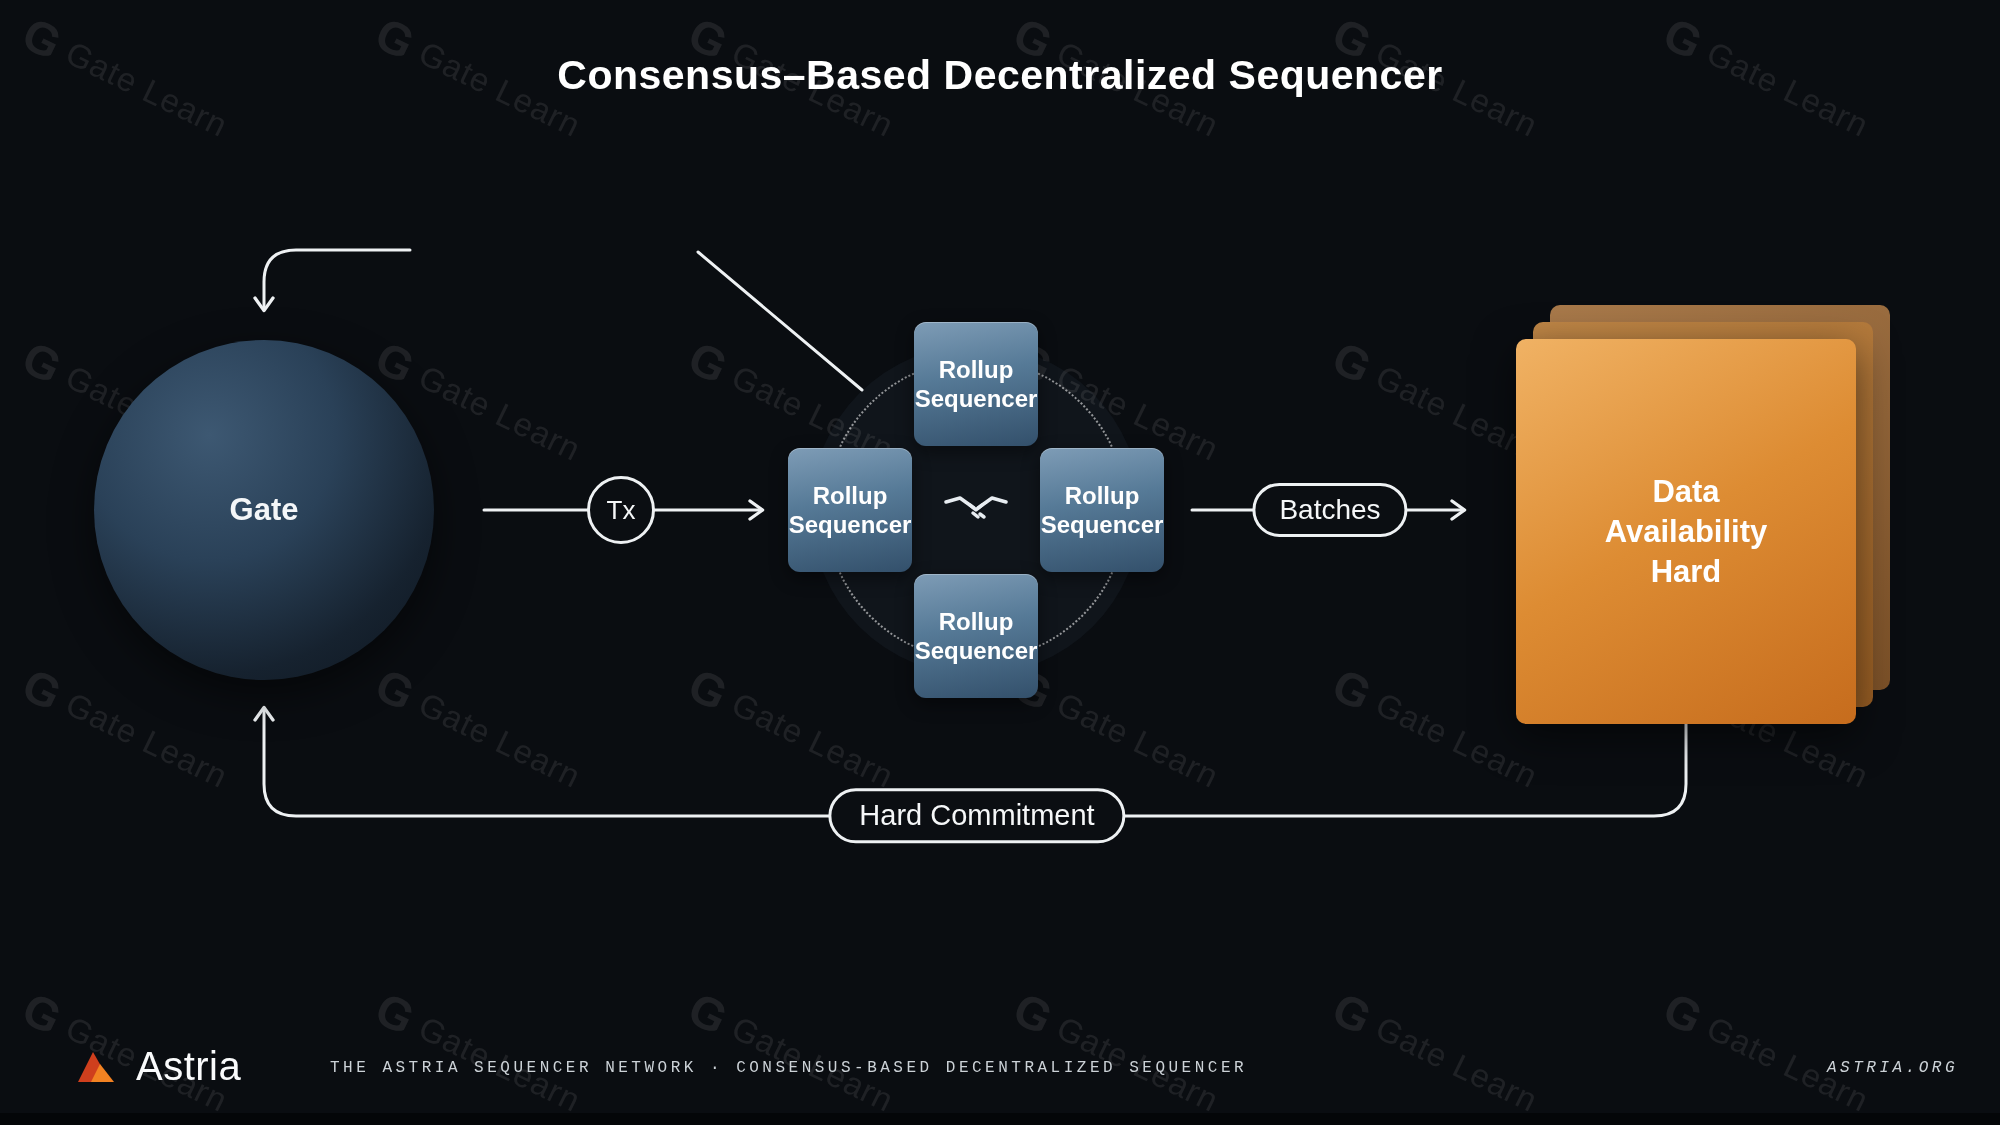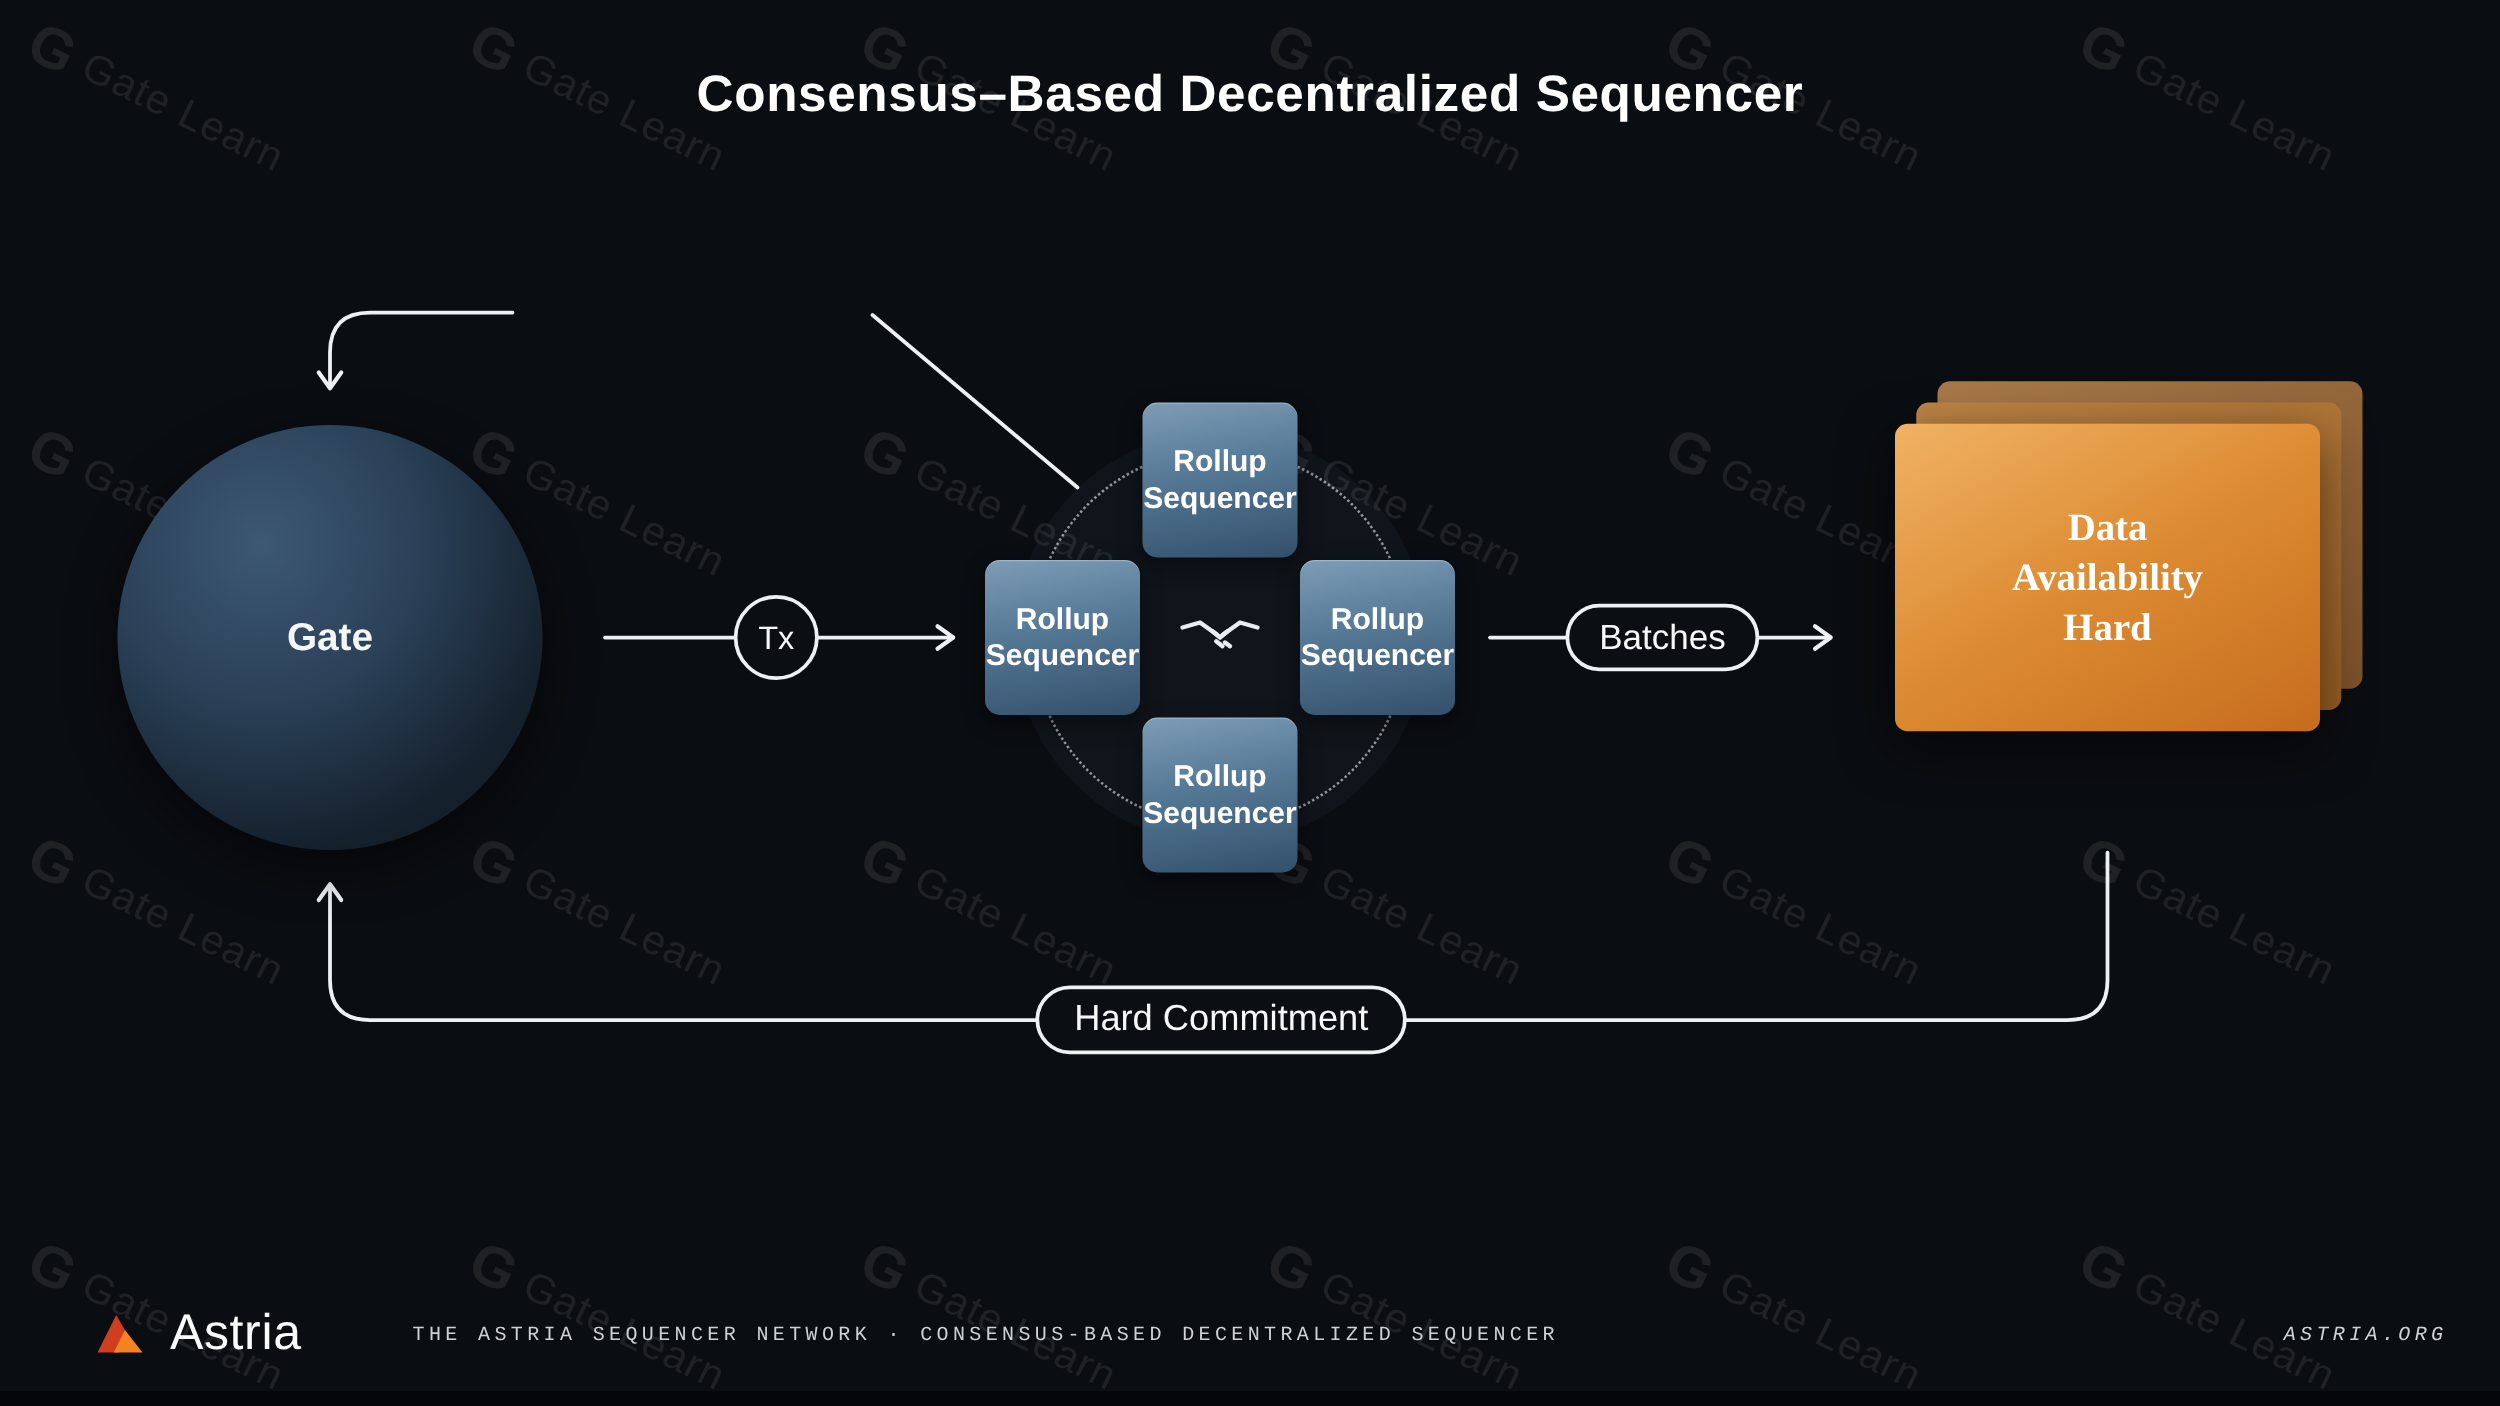--- a/index.html
+++ b/index.html
@@ -79,21 +79,21 @@
   .seq-top    { left:914px;  top:322px; }
   .seq-left   { left:788px;  top:448px; }
   .seq-right  { left:1040px; top:448px; }
   .seq-bottom { left:914px;  top:574px; }
   .handshake {
     position:absolute; z-index:3; left:940px; top:486px; width:72px; height:48px;
   }
 
   
   .da-layer {
-    position:absolute; z-index:3; width:340px; height:246px; border-radius:10px;font-family:Liberation Serif, serif;
+    position:absolute; z-index:3; width:340px; height:385px; border-radius:10px;
   }
   .da-back {
     left:1550px; top:305px;
     background:linear-gradient(150deg, #a8794a 0%, #7c5128 100%);
   }
   .da-mid {
     left:1533px; top:322px;
     background:linear-gradient(150deg, #c08747 0%, #9a5f24 100%);
   }
   .da-front {

